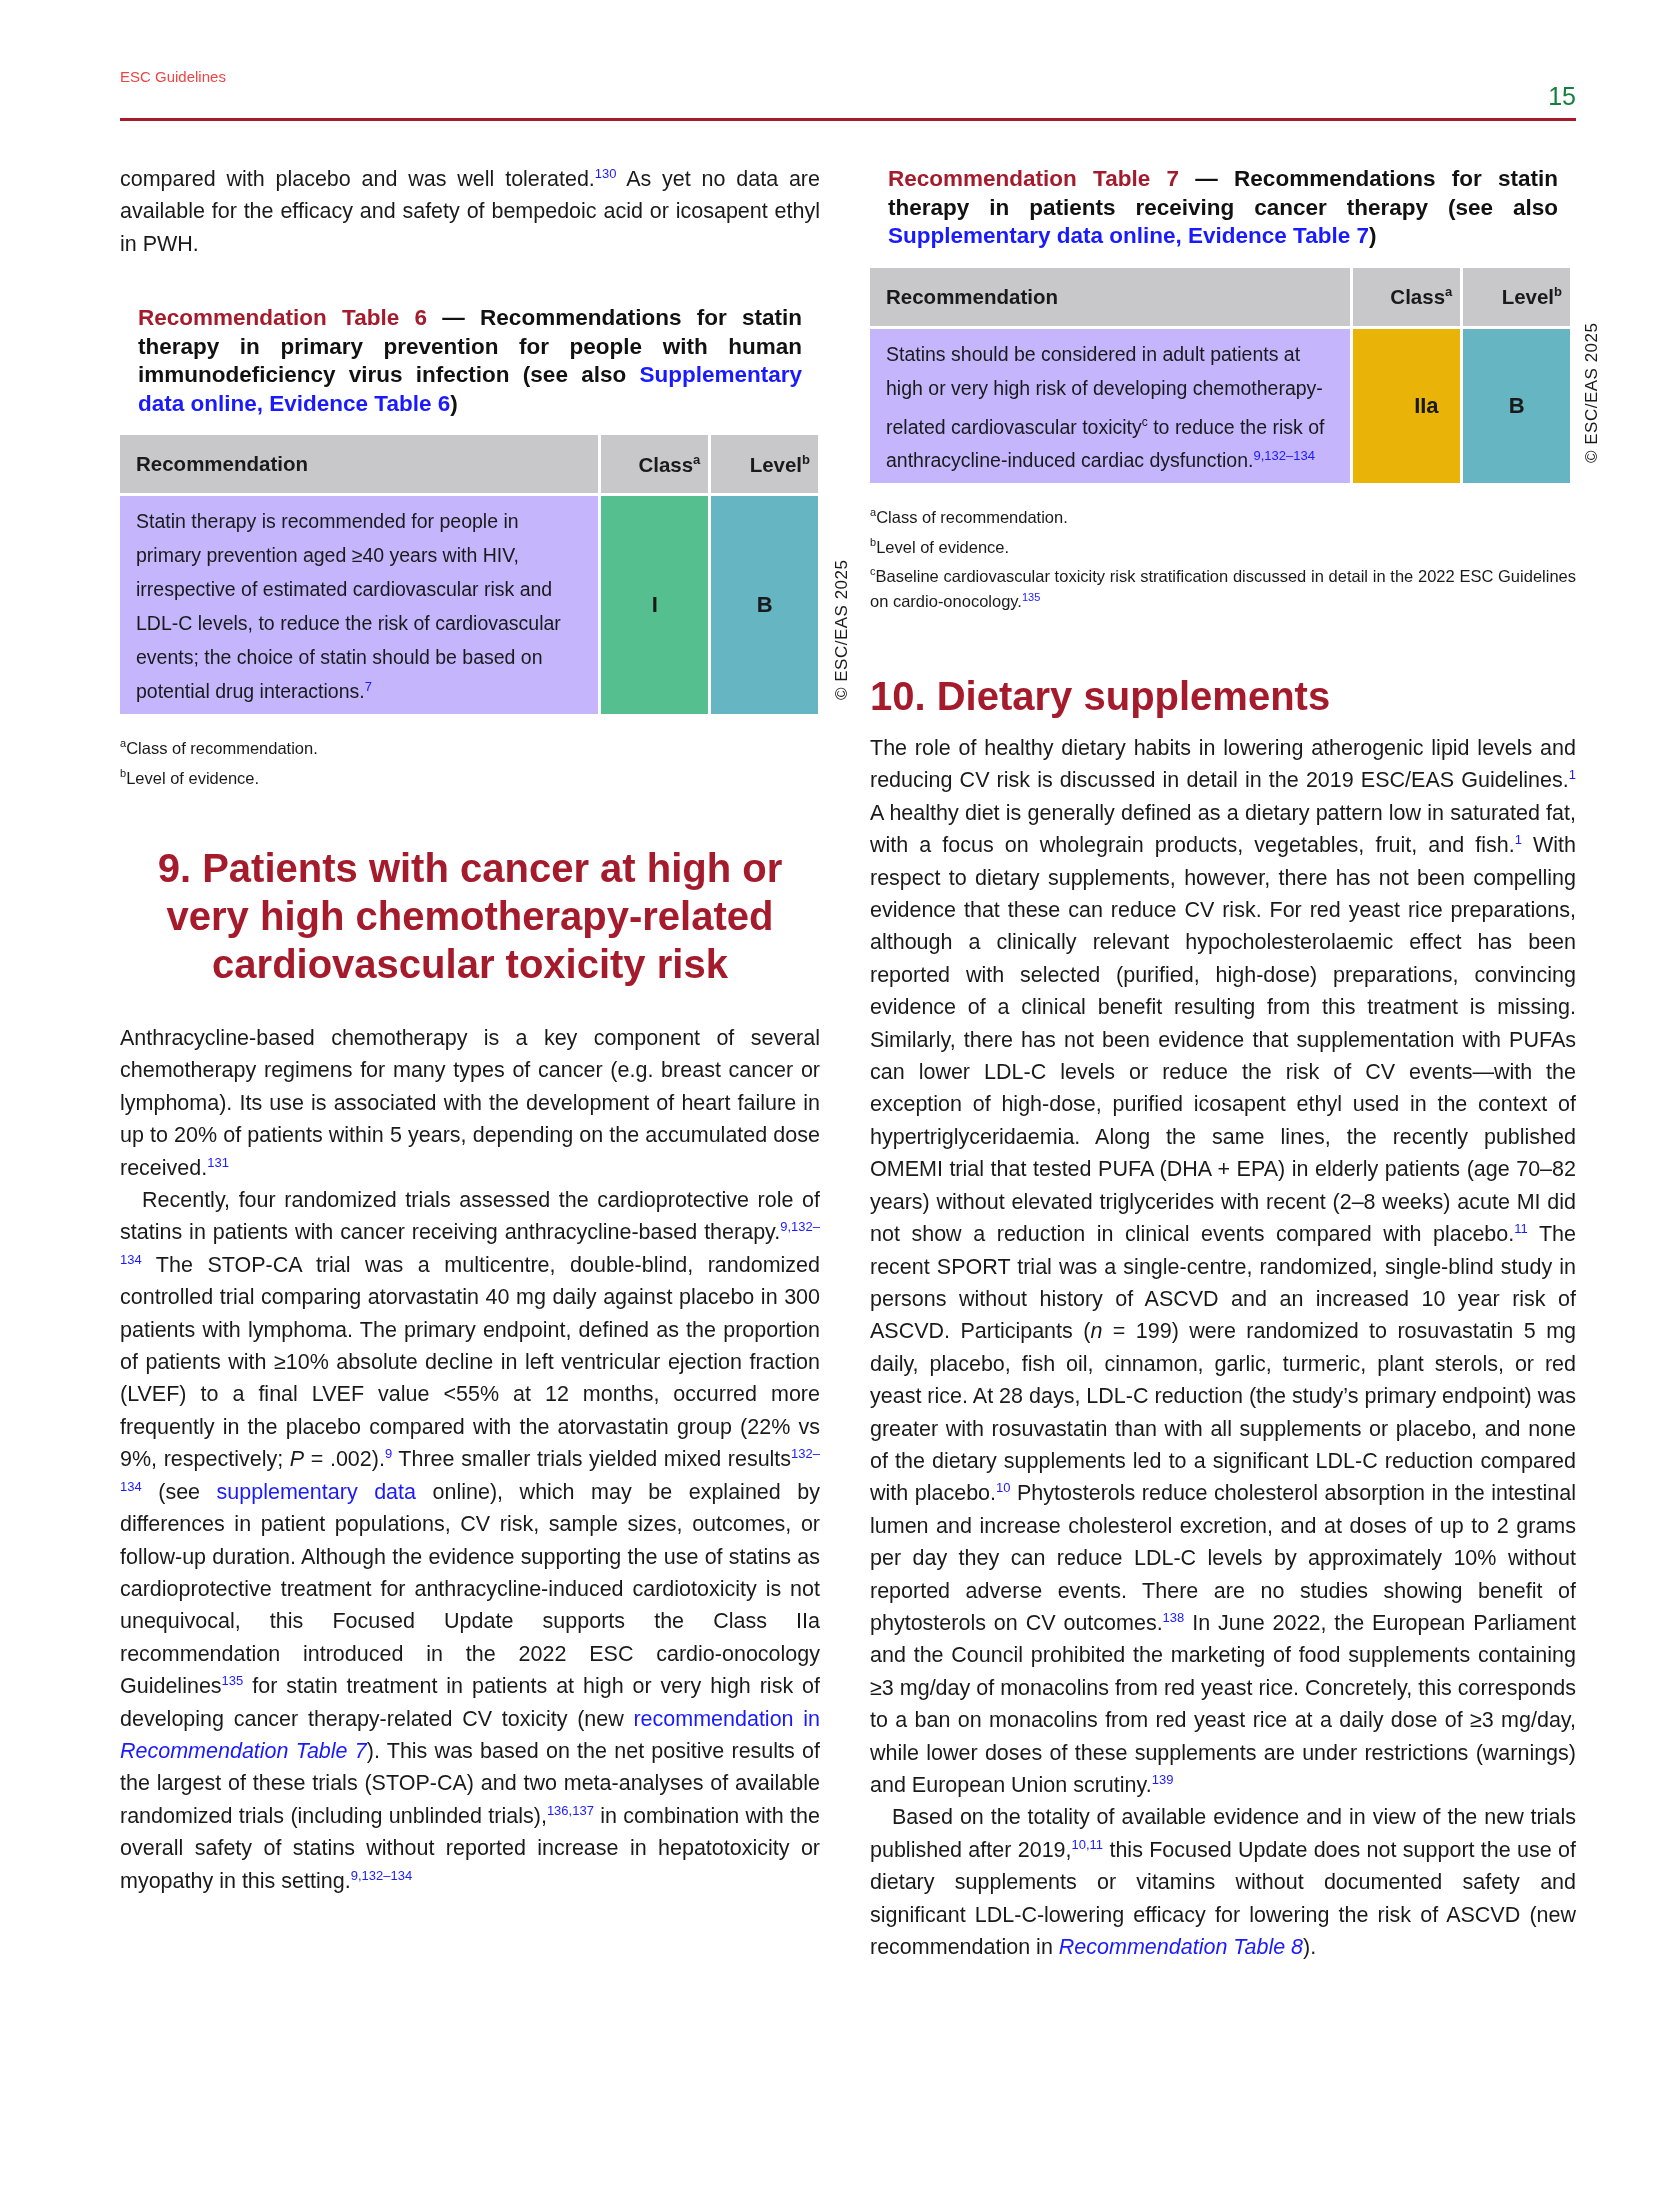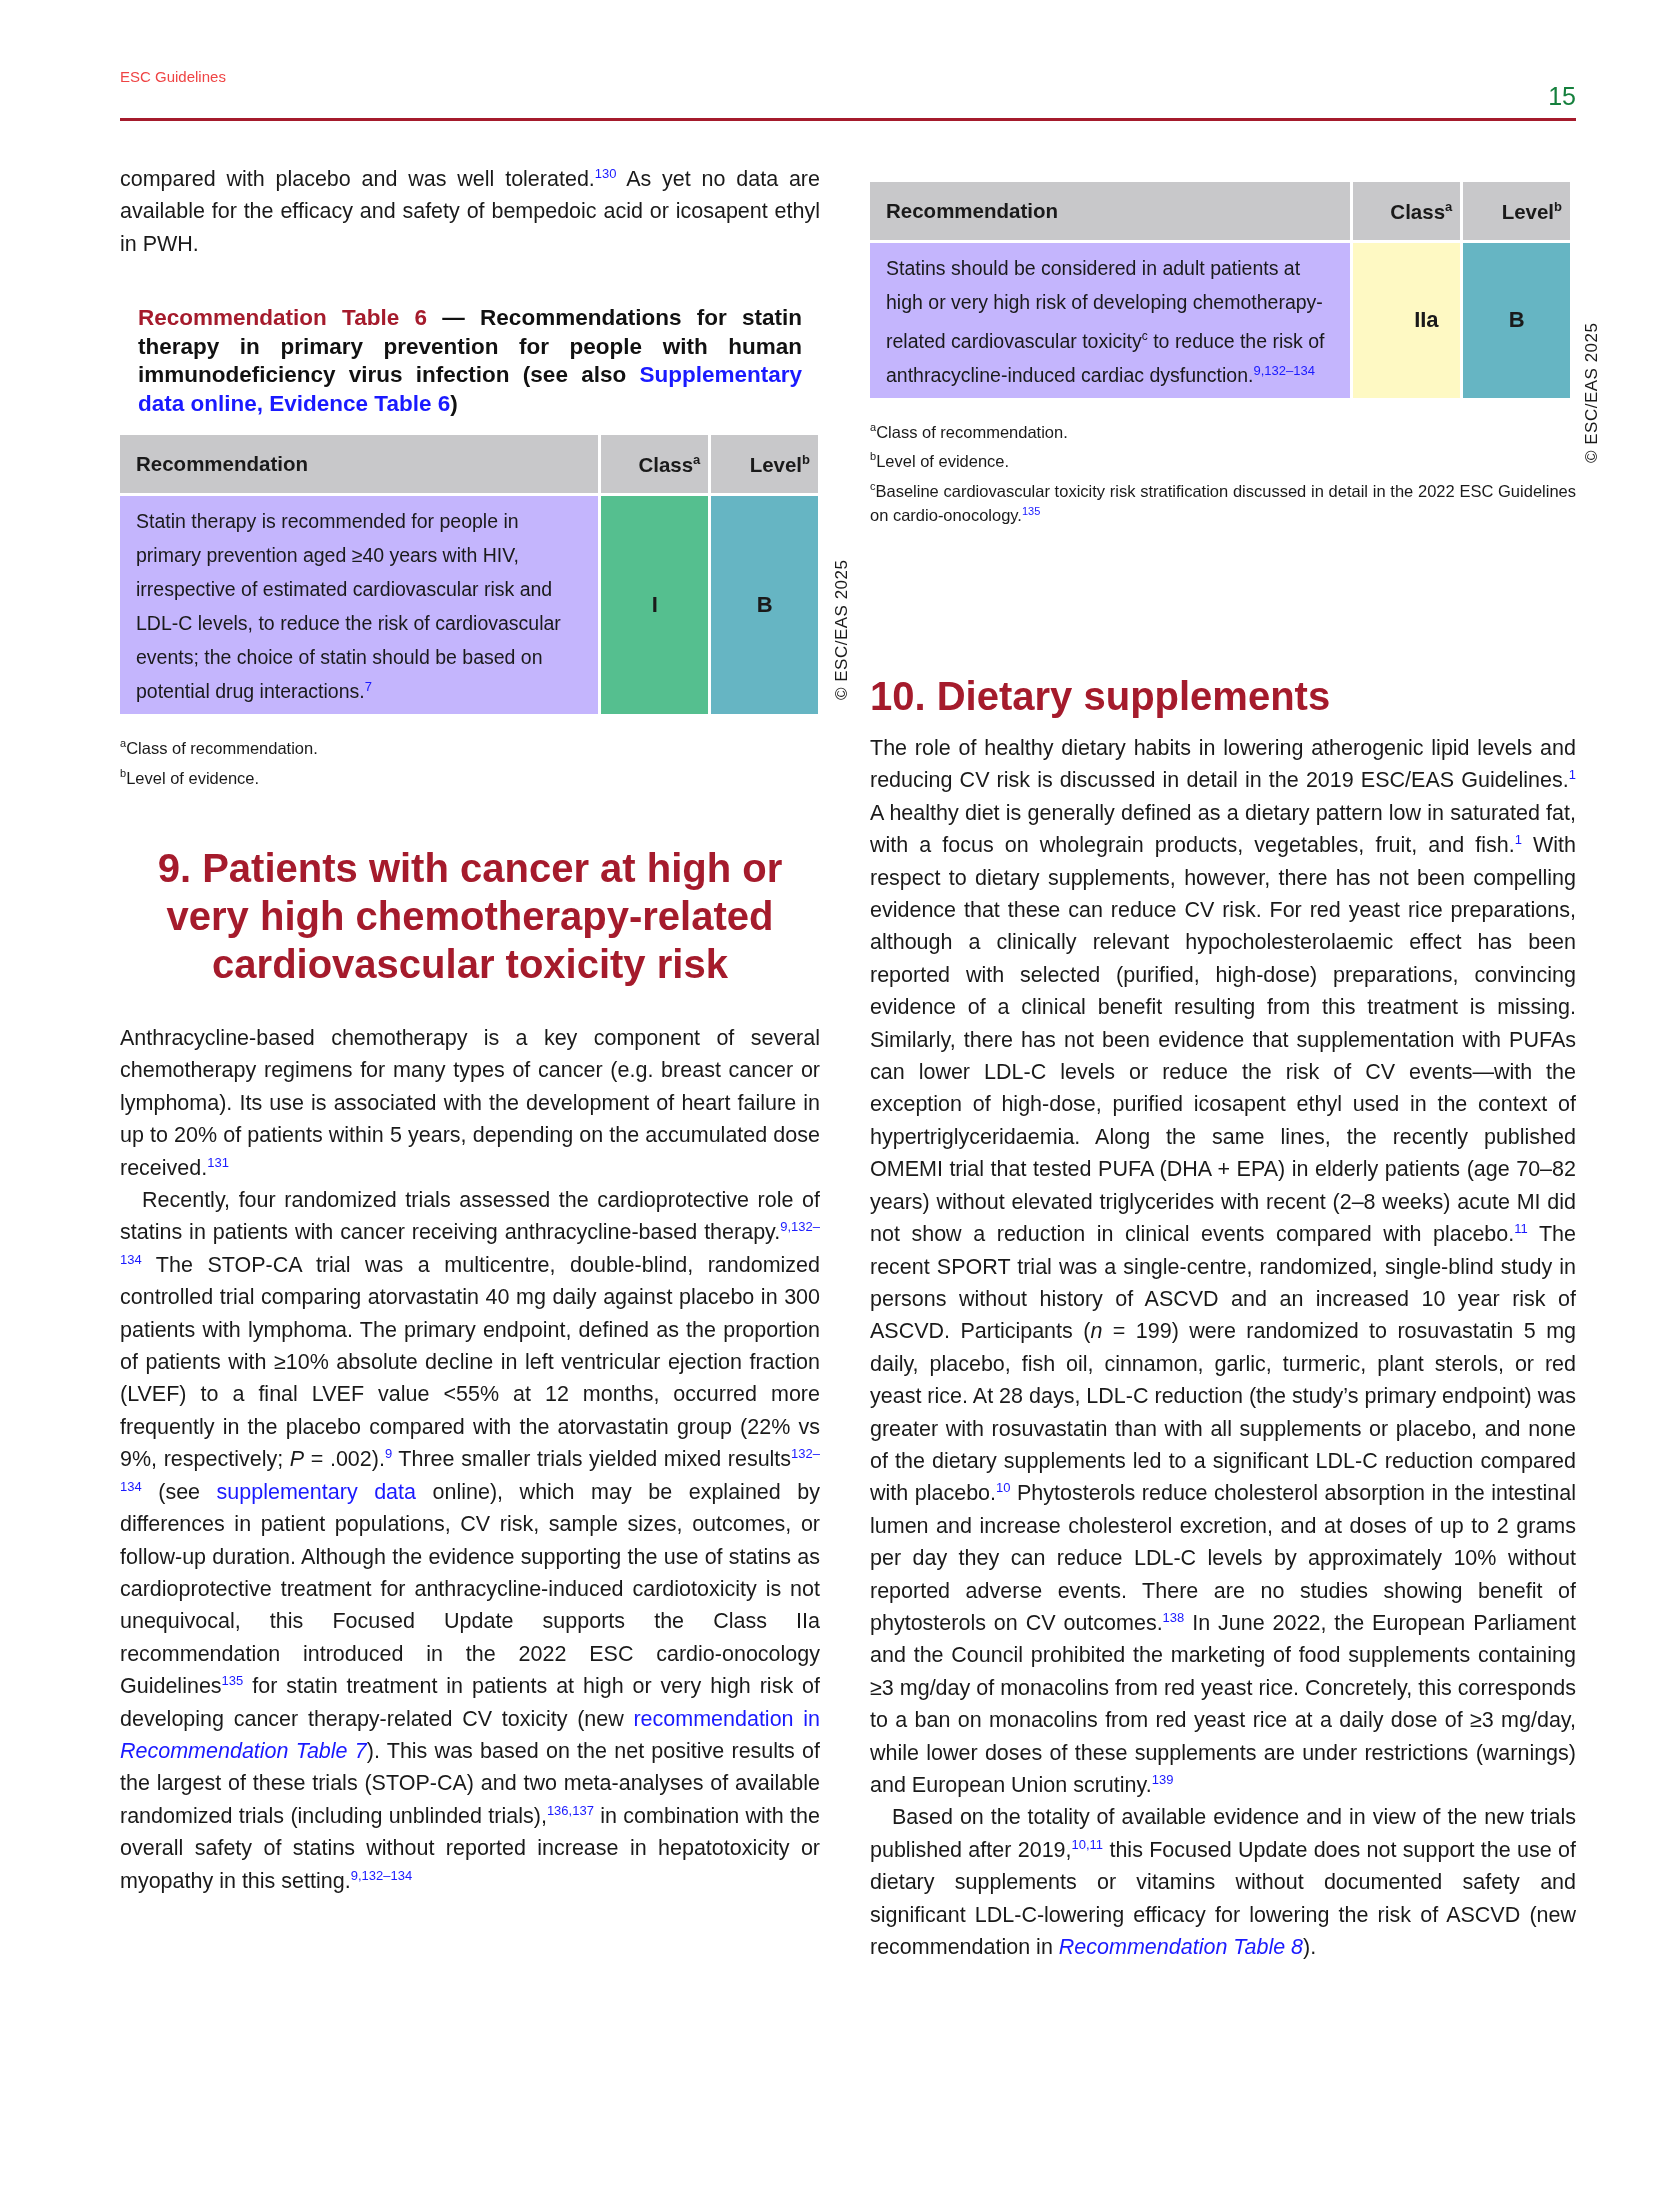--- a/index.html
+++ b/index.html
@@ -85,33 +85,36 @@
     <p class="body-text indent"><span>Recently, four randomized trials assessed the cardioprotective role of statins in patients with cancer receiving anthracycline-based therapy.</span><sup class="ref">9,132–134</sup><span> The STOP-CA trial was a multicentre, double-blind, randomized controlled trial comparing atorvastatin 40 mg daily against placebo in 300 patients with lymphoma. The primary endpoint, defined as the proportion of patients with ≥10% absolute decline in left ventricular ejection fraction (LVEF) to a final LVEF value &lt;55% at 12 months, occurred more frequently in the placebo compared with the atorvastatin group (22% vs 9%, respectively; </span><span class="italic">P</span><span> = .002).</span><sup class="ref">9</sup><span> Three smaller trials yielded mixed results</span><sup class="ref">132–134</sup><span> (see </span><span class="link">supplementary data</span><span> online), which may be explained by differences in patient populations, CV risk, sample sizes, outcomes, or follow-up duration. Although the evidence supporting the use of statins as cardioprotective treatment for anthracycline-induced cardiotoxicity is not unequivocal, this Focused Update supports the Class IIa recommendation introduced in the 2022 ESC cardio-onocology Guidelines</span><sup class="ref">135</sup><span> for statin treatment in patients at high or very high risk of developing cancer therapy-related CV toxicity (new </span><span class="link"><span>recommendation in </span><span class="italic">Recommendation Table 7</span></span><span>). This was based on the net positive results of the largest of these trials (STOP-CA) and two meta-analyses of available randomized trials (including unblinded trials),</span><sup class="ref">136,137</sup><span> in combination with the overall safety of statins without reported increase in hepatotoxicity or myopathy in this setting.</span><sup class="ref">9,132–134</sup></p>
   </div>
 </div>
 
 <div class="copyright" style="left:832px; top:700px;">© ESC/EAS 2025</div>
 <div class="copyright" style="left:1582px; top:463px;">© ESC/EAS 2025</div>
 
 <div class="col col-right">
 
   <div style="position:absolute; top:165px; width:706px;">
+    <p class="rec-title" style="margin:0 18px 0 18px;">
+      <span class="red">Recommendation Table 7</span><span> — </span><span>Recommendations for statin therapy in patients receiving cancer therapy (see also </span><span class="blue">Supplementary data online, Evidence Table 7</span><span>)</span>
+    </p>
 
     <table class="rec" style="margin-top:14px; width:706px;">
       <thead>
         <tr>
           <th style="width:497px;"><span>Recommendation</span></th>
           <th class="c" style="width:96px;"><span>Class</span><sup>a</sup></th>
           <th class="c" style="width:96px;"><span>Level</span><sup>b</sup></th>
         </tr>
       </thead>
       <tbody>
         <tr>
           <td class="txt"><span>Statins should be considered in adult patients at high or very high risk of developing chemotherapy-related cardiovascular toxicity</span><sup style="font-size:12px;">c</sup><span> to reduce the risk of anthracycline-induced cardiac dysfunction.</span><sup class="ref">9,132–134</sup></td>
-          <td class="cls" style="background:#fef9c3;padding-left:40px;">IIa</td>
+          <td class="cls" style="background:#eab308;padding-left:40px;">IIa</td>
           <td class="cls" style="background:#66b5c3;">B</td>
         </tr>
       </tbody>
     </table>
 
     <div class="footnotes" style="margin-top:14px;">
       <p><sup>a</sup><span>Class of recommendation.</span></p>
       <p><sup>b</sup><span>Level of evidence.</span></p>
       <p class="just"><sup>c</sup><span>Baseline cardiovascular toxicity risk stratification discussed in detail in the 2022 ESC Guidelines on cardio-onocology.</span><sup class="ref" style="font-size:11px;">135</sup></p>
     </div>

